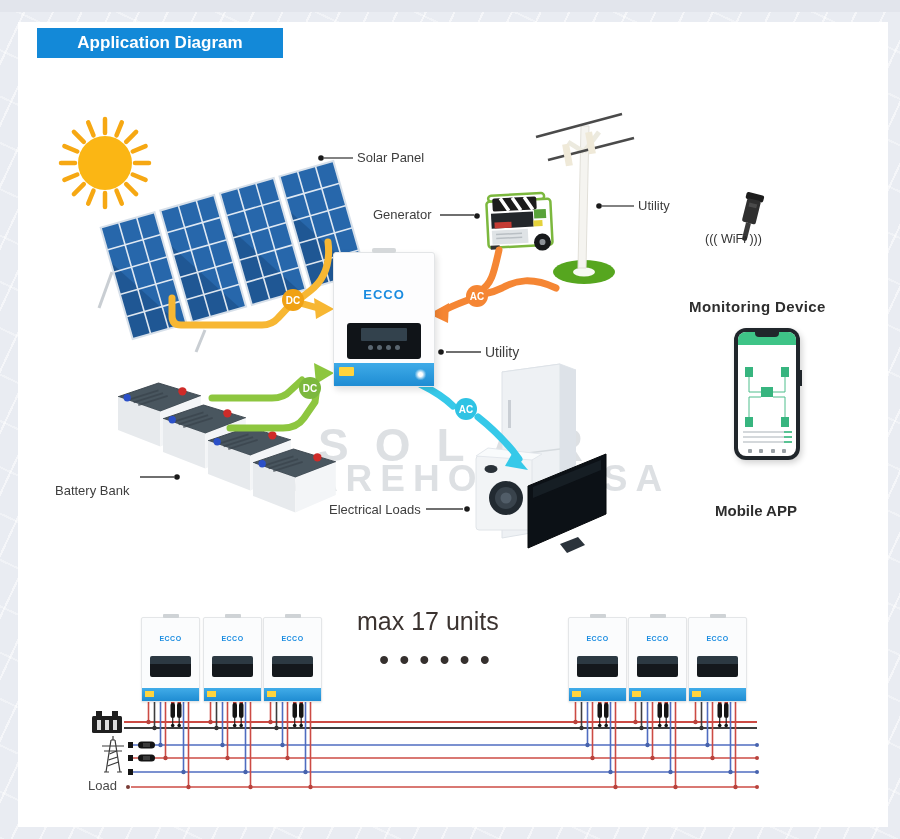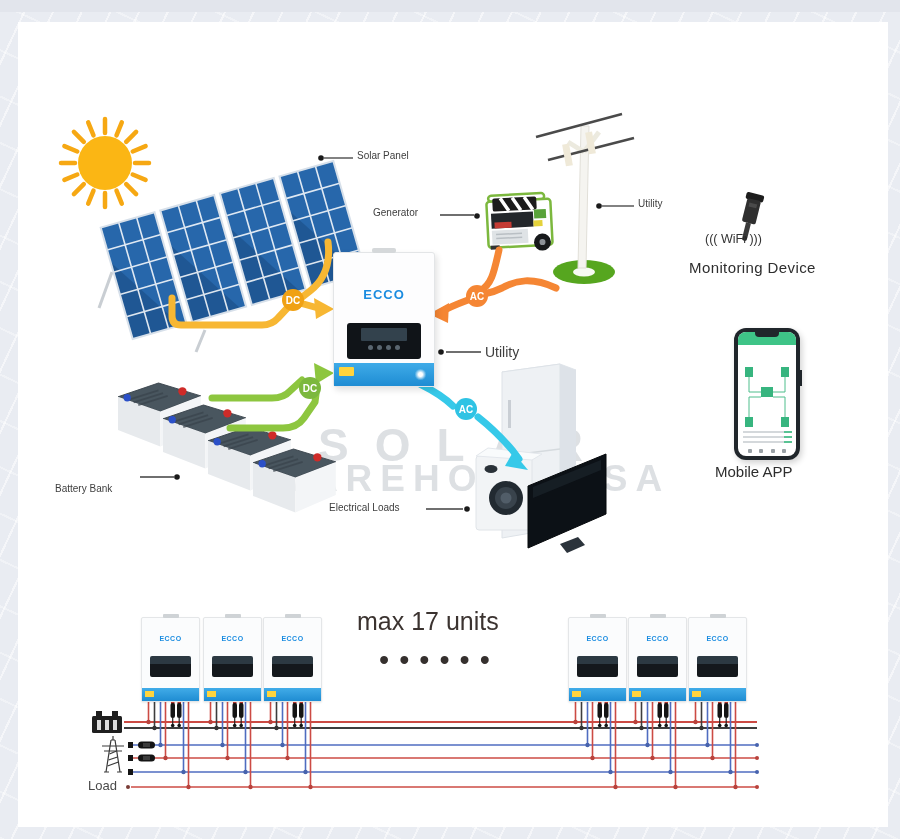--- a/index.html
+++ b/index.html
@@ -9,22 +9,22 @@
       repeating-linear-gradient(25deg, rgba(255,255,255,.35) 0 2px, rgba(255,255,255,0) 2px 42px),
       #e9ecf2;}
   .top-strip{position:absolute;top:0;left:0;right:0;height:12px;background:#e2e5ec;z-index:0;}
   .card{position:absolute;left:18px;top:22px;width:870px;height:805px;background:#ffffff;z-index:1;}
   .header{position:absolute;left:37px;top:28px;width:246px;height:30px;background:#1389d8;color:#fff;
     display:flex;align-items:center;justify-content:center;font-weight:bold;font-size:17px;z-index:5;}
   .wm{position:absolute;color:#dadde1;font-weight:bold;z-index:1;white-space:nowrap;opacity:.9;}
   .wm1{left:318px;top:418px;font-size:46px;letter-spacing:26px;}
   .wm2{left:270px;top:458px;font-size:37px;letter-spacing:8px;}
   svg.art{position:absolute;left:0;top:0;z-index:2;}
-  .lbl{position:absolute;font-size:10px;color:#3e3e3e;z-index:4;white-space:nowrap;}
-  .lbl.bold{font-weight:normal;}
+  .lbl{position:absolute;font-size:13px;color:#3e3e3e;z-index:4;white-space:nowrap;}
+  .lbl.bold{font-weight:bold;margin-top:39px;}
   .badge{position:absolute;width:22px;height:22px;border-radius:50%;color:#fff;font-weight:bold;font-size:10px;
     display:flex;align-items:center;justify-content:center;z-index:4;text-align:center;}
   
   .inverter-main{position:absolute;left:333px;top:252px;width:100px;height:133px;background:#fdfdfe;
     border:1px solid #e3e5e7;border-radius:3px;box-shadow:2px 3px 6px rgba(0,0,0,.12);z-index:3;}
   .inv-cap{position:absolute;top:-5px;left:50%;transform:translateX(-50%);width:24px;height:5px;background:#d5d8da;border-radius:2px;}
   .inv-logo{margin-top:34px;text-align:center;font-weight:bold;font-size:13px;color:#1b8ce0;letter-spacing:1px;}
   .inv-display{position:absolute;left:13%;top:70px;width:74%;height:36px;background:#101418;border-radius:3px;padding-top:5px;box-sizing:border-box;}
   .inv-screen{width:62%;height:13px;margin:0 auto;background:#33424d;border-radius:1px;}
   .inv-btns{display:flex;justify-content:center;gap:4px;margin-top:4px;}
@@ -56,20 +56,21 @@
   .ph-nav i{width:4px;height:4px;background:#9aa1a6;border-radius:1px;}
   .max-units{position:absolute;left:357px;top:607px;font-size:25px;color:#3b3330;z-index:4;}
   .dots{position:absolute;left:379px;top:644px;font-size:29px;letter-spacing:10px;color:#35302e;z-index:4;}
 </style>
 </head>
 <body>
 
 <div class="stage">
   <div class="top-strip"></div>
   <div class="card"></div>
+  <div class="header">Application Diagram</div>
 
   <div class="wm wm1">SOLAR</div>
   <div class="wm wm2">WAREHOUSE SA</div>
 
   <svg class="art" width="900" height="839" viewBox="0 0 900 839">
     <defs>
       <g id="u-drop">
         <line x1="-21" y1="0" x2="-21" y2="22" stroke="#cc4b44" stroke-width="1.6"></line>
         <line x1="-15" y1="0" x2="-15" y2="28" stroke="#3d3d3d" stroke-width="1.6"></line>
         <line x1="-9" y1="0" x2="-9" y2="45" stroke="#4f6cc0" stroke-width="1.6"></line>

